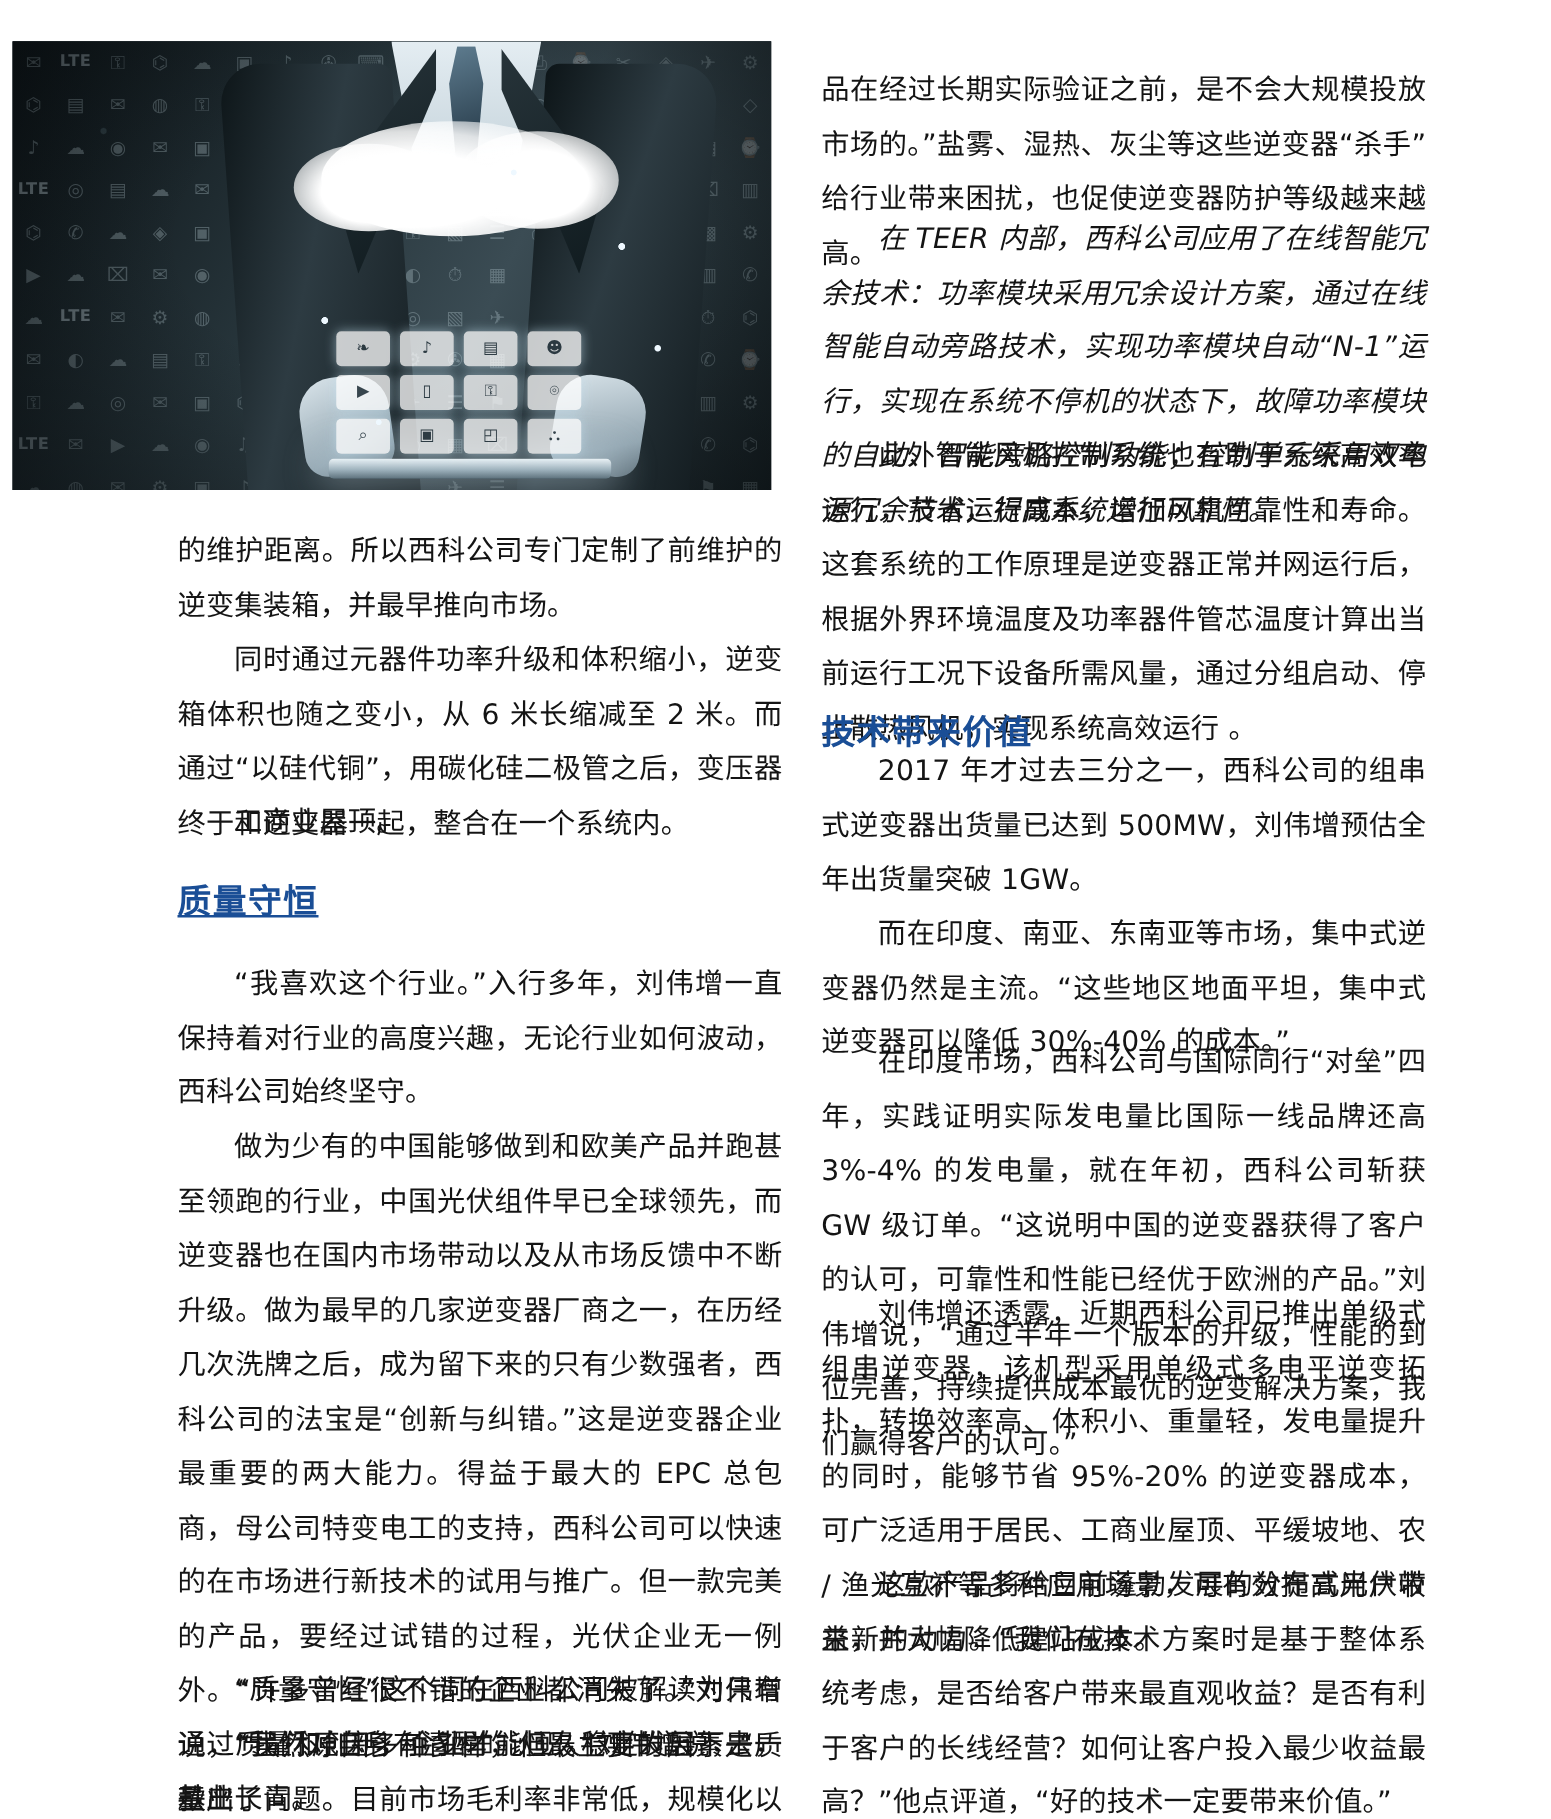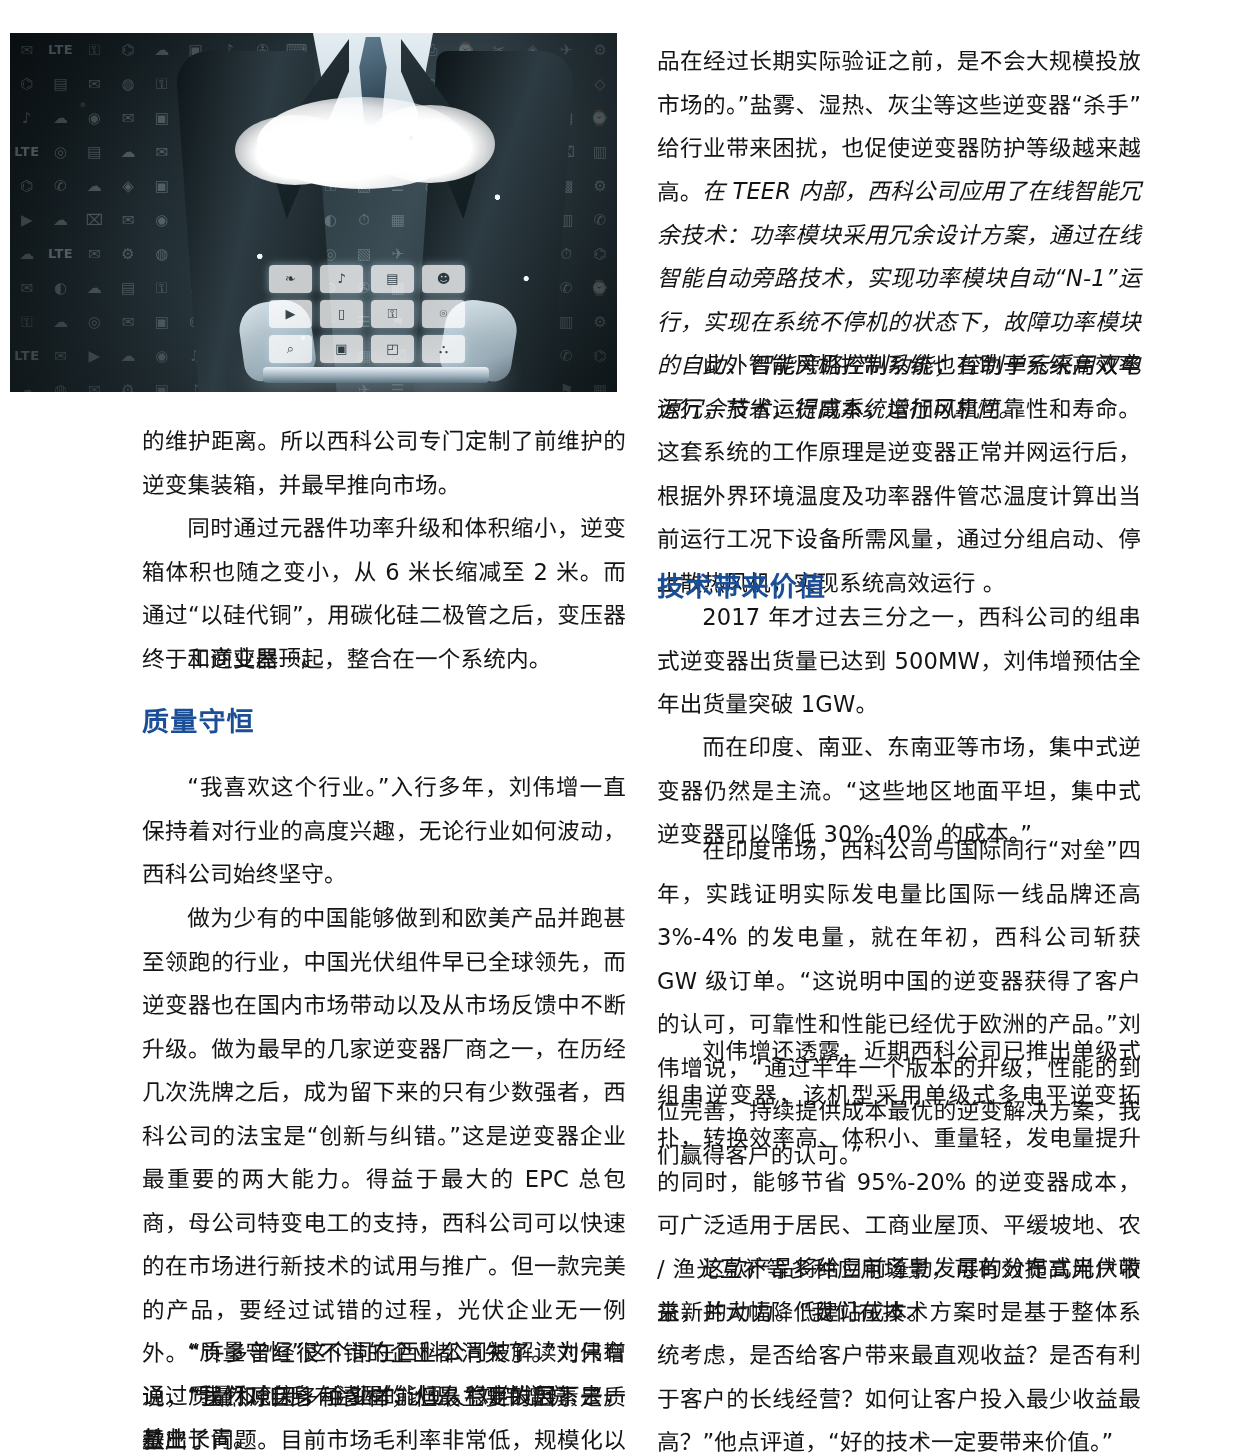--- a/index.html
+++ b/index.html
@@ -215,28 +215,28 @@
     line-height: 34px;
   }
 
   
   .blk { position: absolute; width: 484px; }
 
   
   #l-p1 { top: 420px; }
   #l-p2 { top: 507px; }
   #l-p3 { top: 637px; }
-  #l-h1 { top: 705px; }
+  #l-h1 { top: 705px; text-decoration: underline; }
   #l-p4 { top: 766px; }
   #l-p5 { top: 897px; }
   #l-p6 { top: 1331px; }
   #l-p7 { top: 1375px; }
 
   
-  #r-p1 { top:  40px; }
+  #r-p1 { top:  51px; }
   #r-p2 { top: 170px; font-style: italic; }
   #r-p3 { top: 344px; }
   #r-h1 { top: 535px; margin-top: 35px; }
   #r-p4 { top: 596px; }
   #r-p5 { top: 726px; }
   #r-p6 { top: 829px; }
   #r-p7 { top: 1030px; }
   #r-p8 { top: 1247px; }
 </style>
 </head>

